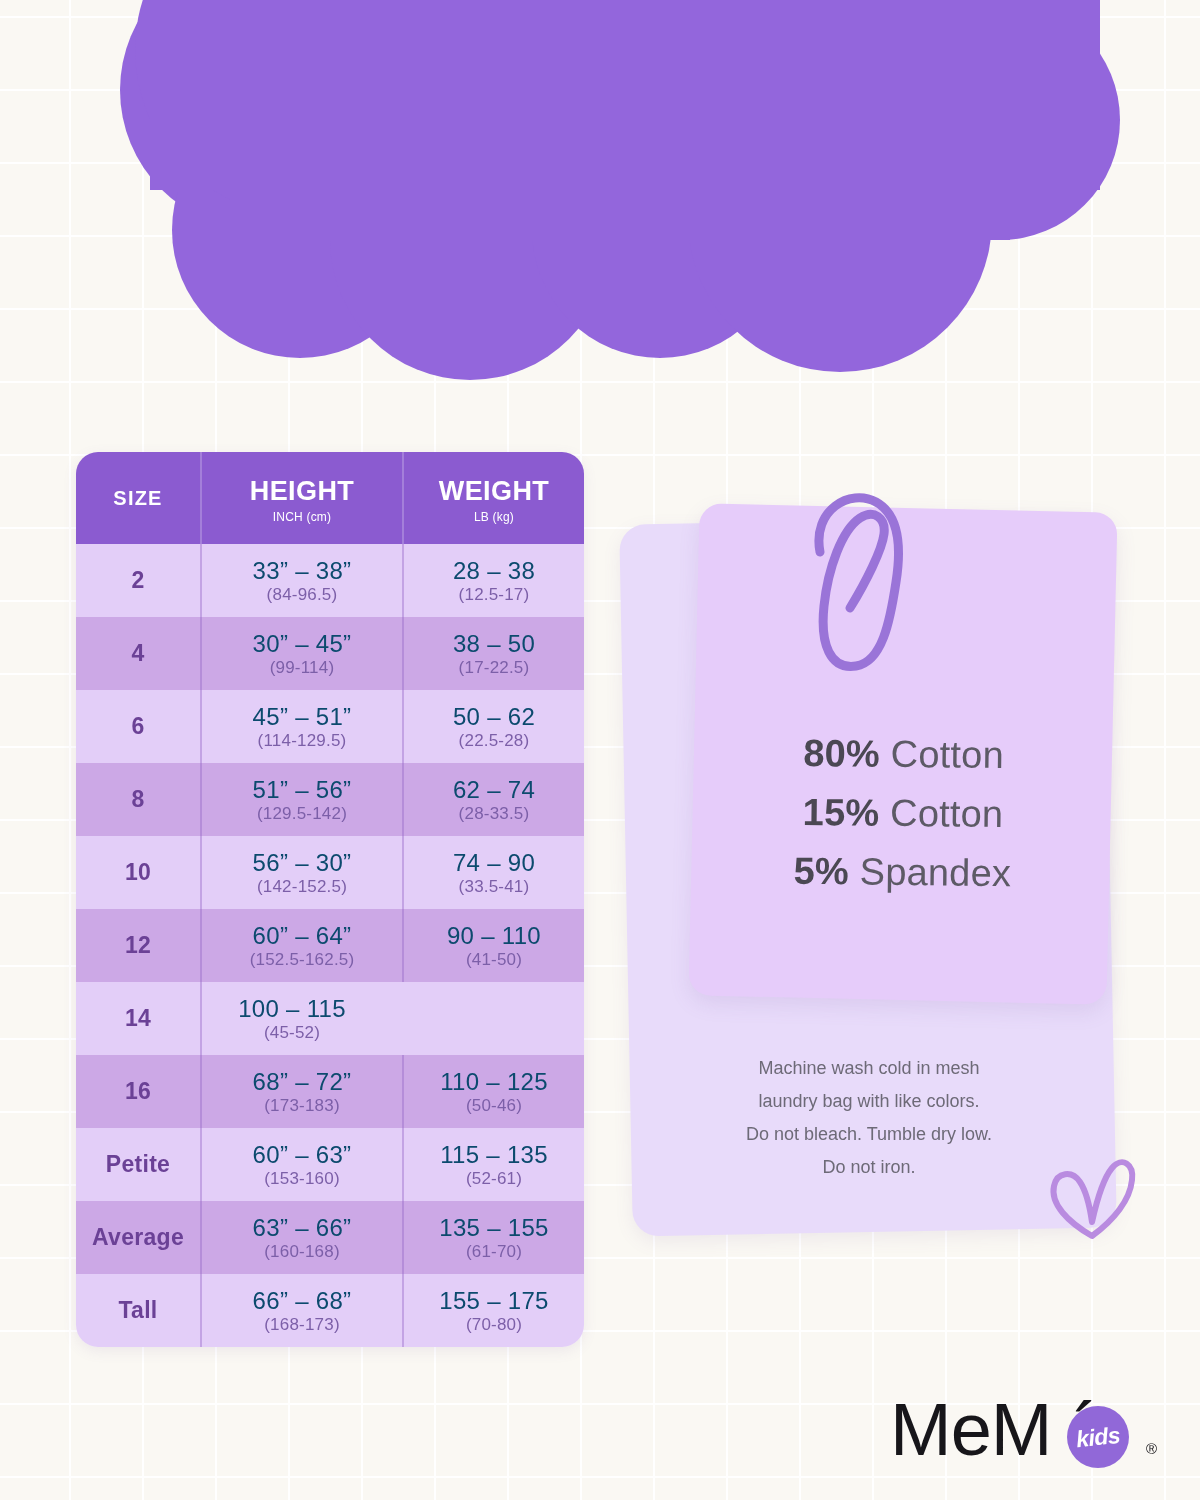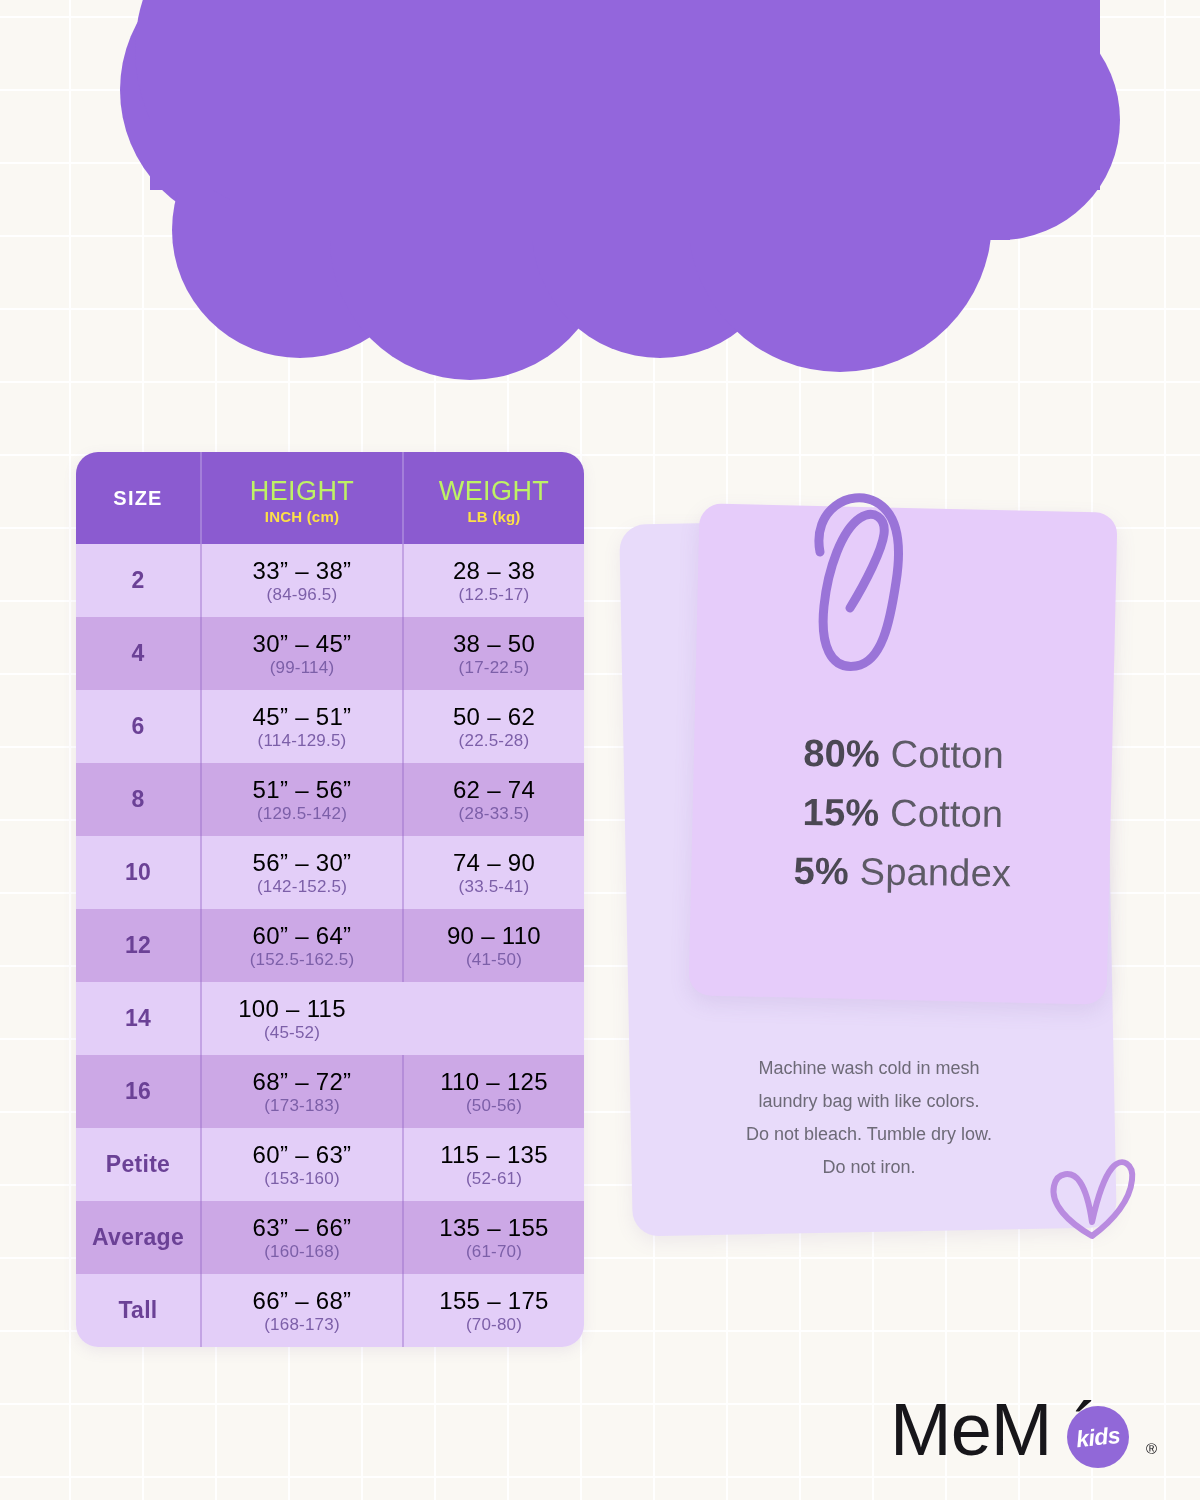--- a/index.html
+++ b/index.html
@@ -57,42 +57,42 @@
     align-items:center; justify-content:center;
     text-align:center;
   }
   .c-size   { width:124px; }
   .c-height { width:202px; border-left:2px solid rgba(150,105,200,0.42); }
   .c-weight { width:182px; border-left:2px solid rgba(150,105,200,0.42); }
 
   #thead { background:#8B5BD0; height:92px; }
   #thead .tcell { border-left-color:rgba(255,255,255,0.22); }
   .th-main {
-    color:#bef264; font-weight:normal;
+    color:#ffffff; font-weight:bold;
     font-size:27px; letter-spacing:0.4px; line-height:30px;margin-top:8px;
   }
   .th-sub {
-    color:#fde047; font-weight:bold;
-    font-size:15px; letter-spacing:0.2px; line-height:22px;
+    color:#ffffff; font-weight:normal;
+    font-size:12px; letter-spacing:0.2px; line-height:22px;
   }
   .th-only {
     color:#FFFFFF; font-weight:bold;
     font-size:20px; letter-spacing:1.2px;
   }
 
   .trow.body { height:73px; }
   .trow.odd  { background:#E3CEF8; }
   .trow.even { background:#CCA8E6; }
 
   .cell-size {
     color:#6B4196; font-weight:bold;
     font-size:23px; letter-spacing:0.3px;
   }
   .cell-main {
-    color:#000000; font-weight:500;
+    color:#0c4a6e; font-weight:500;
     font-size:24px; line-height:27px; letter-spacing:0.3px;
   }
   .cell-sub {
     color:#7C5FA8; font-weight:400;
     font-size:17px; line-height:21px; letter-spacing:0.2px;
   }
 
   
   #note-back {
     position:absolute; left:626px; top:520px;
@@ -298,21 +298,21 @@
         <div class="trow body even">
           <div class="tcell c-size">
             <span class="cell-size">16</span>
           </div>
           <div class="tcell c-height">
             <span class="cell-main">68” – 72”</span>
             <span class="cell-sub">(173-183)</span>
           </div>
           <div class="tcell c-weight">
             <span class="cell-main">110 – 125</span>
-            <span class="cell-sub">(50-56)</span>
+            <span class="cell-sub">(50-46)</span>
           </div>
         </div>
         <div class="trow body odd">
           <div class="tcell c-size">
             <span class="cell-size">Petite</span>
           </div>
           <div class="tcell c-height">
             <span class="cell-main">60” – 63”</span>
             <span class="cell-sub">(153-160)</span>
           </div>

